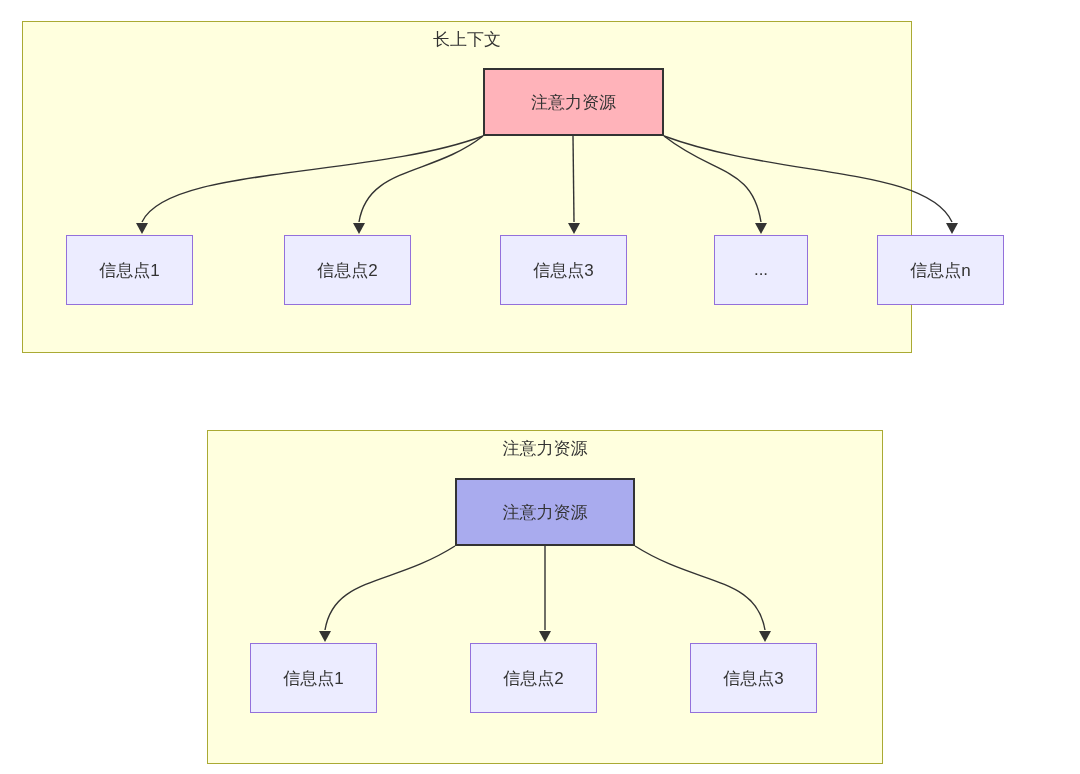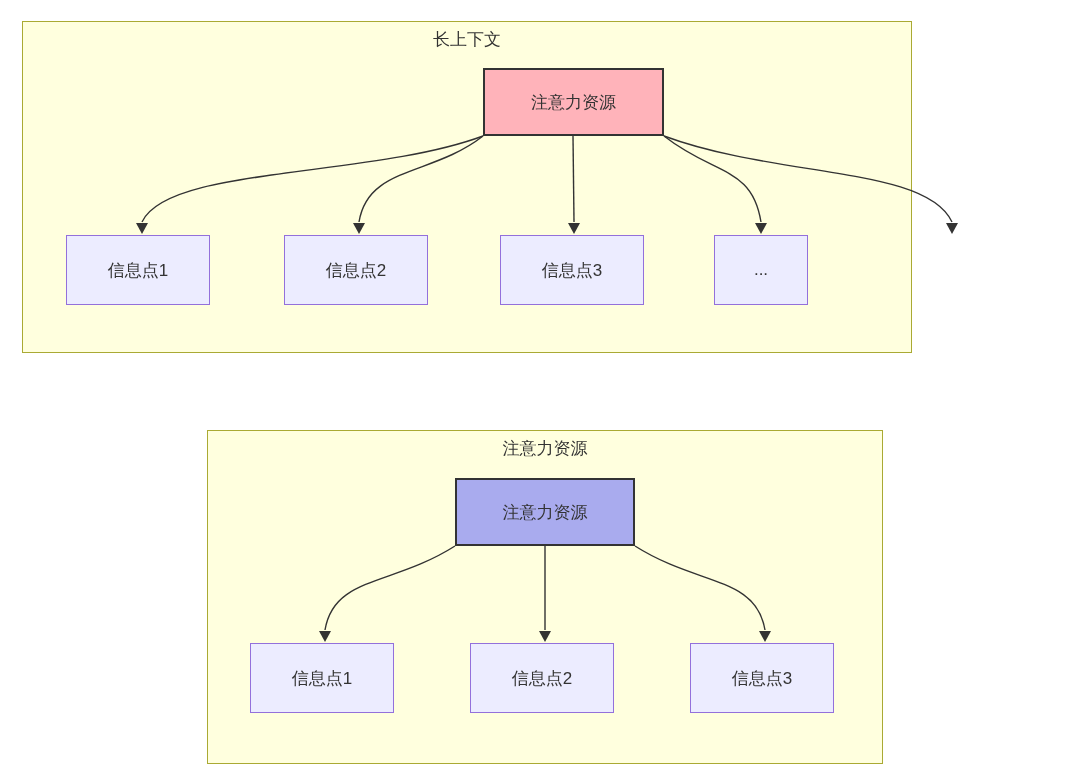--- a/index.html
+++ b/index.html
@@ -52,21 +52,21 @@
   .node{
     position:absolute;
     display:flex;align-items:center;justify-content:center;
     font-size:17px;
     color:var(--text);
     text-align:center;
   }
   .info-node{
     background:var(--node-fill);
     border:1px solid var(--node-stroke);
-    width:144px;height:70px;
+    width:127px;height:70px;
   }
   .info-node.small{width:94px;}
   .attention-node{
     border:2px solid var(--attn-stroke);
     width:181px;height:68px;
   }
   .attention-long{background:var(--attn-long-fill);left:483px;top:68px;}
   .attention-short{background:var(--attn-short-fill);left:455px;top:478px;width:180px;}
 </style>
 </head>
@@ -114,20 +114,23 @@
     </div>
     <div class="node info-node" style="left:284px;top:235px;">
       <span>信息点2</span>
     </div>
     <div class="node info-node" style="left:500px;top:235px;">
       <span>信息点3</span>
     </div>
     <div class="node info-node small" style="left:714px;top:235px;">
       <span>...</span>
     </div>
+    <div class="node info-node" style="left:877px;top:235px;">
+      <span>信息点n</span>
+    </div>
 
     <div class="node attention-node attention-short">
       <span>注意力资源</span>
     </div>
     <div class="node info-node" style="left:250px;top:643px;">
       <span>信息点1</span>
     </div>
     <div class="node info-node" style="left:470px;top:643px;">
       <span>信息点2</span>
     </div>

